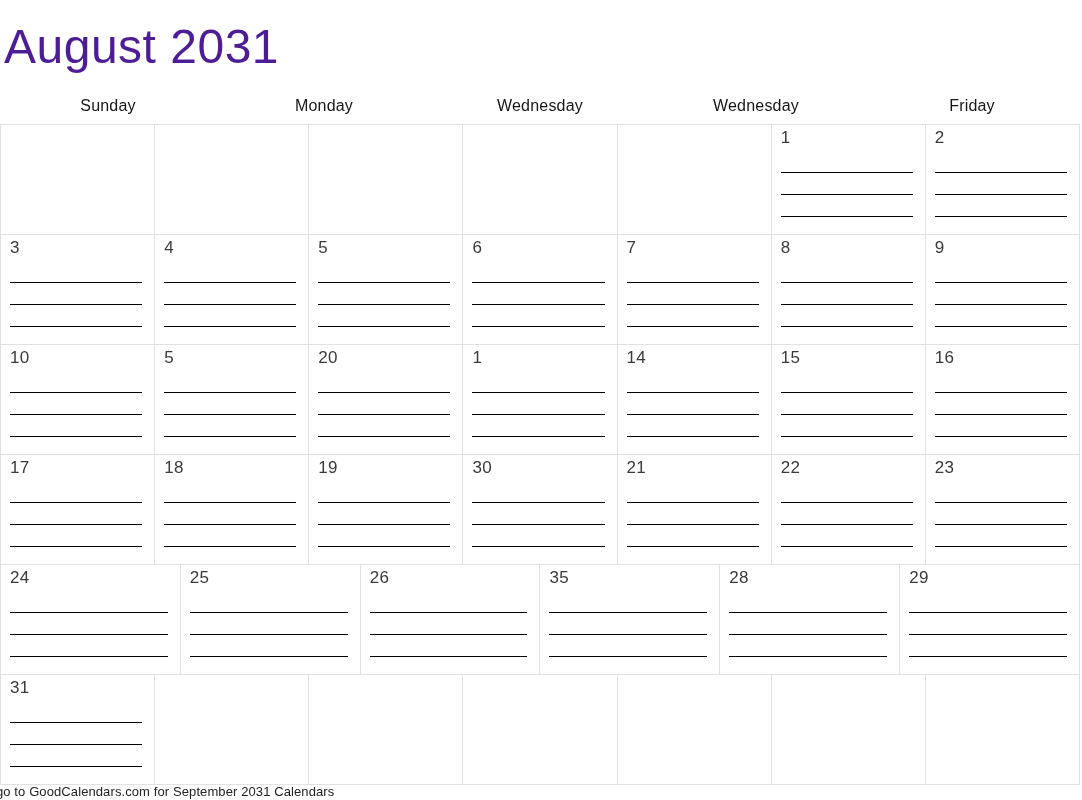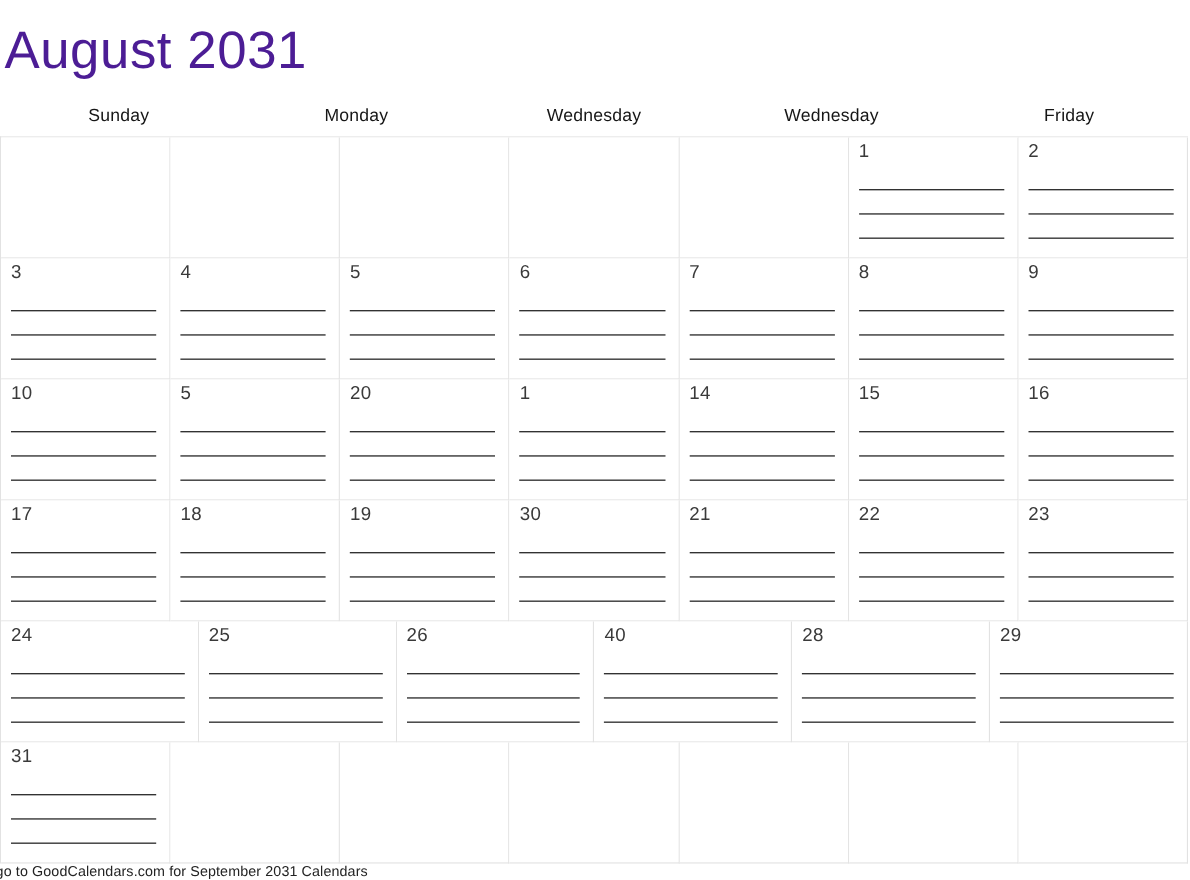--- a/index.html
+++ b/index.html
@@ -385,21 +385,21 @@
         <div class="day-cell">
           <div class="day-number">26</div>
           <div class="write-lines">
             <div class="write-line"></div>
             <div class="write-line"></div>
             <div class="write-line"></div>
             <div class="write-line"></div>
           </div>
         </div>
         <div class="day-cell">
-          <div class="day-number">40</div>
+          <div class="day-number">35</div>
           <div class="write-lines">
             <div class="write-line"></div>
             <div class="write-line"></div>
             <div class="write-line"></div>
             <div class="write-line"></div>
           </div>
         </div>
         <div class="day-cell">
           <div class="day-number">28</div>
           <div class="write-lines">

